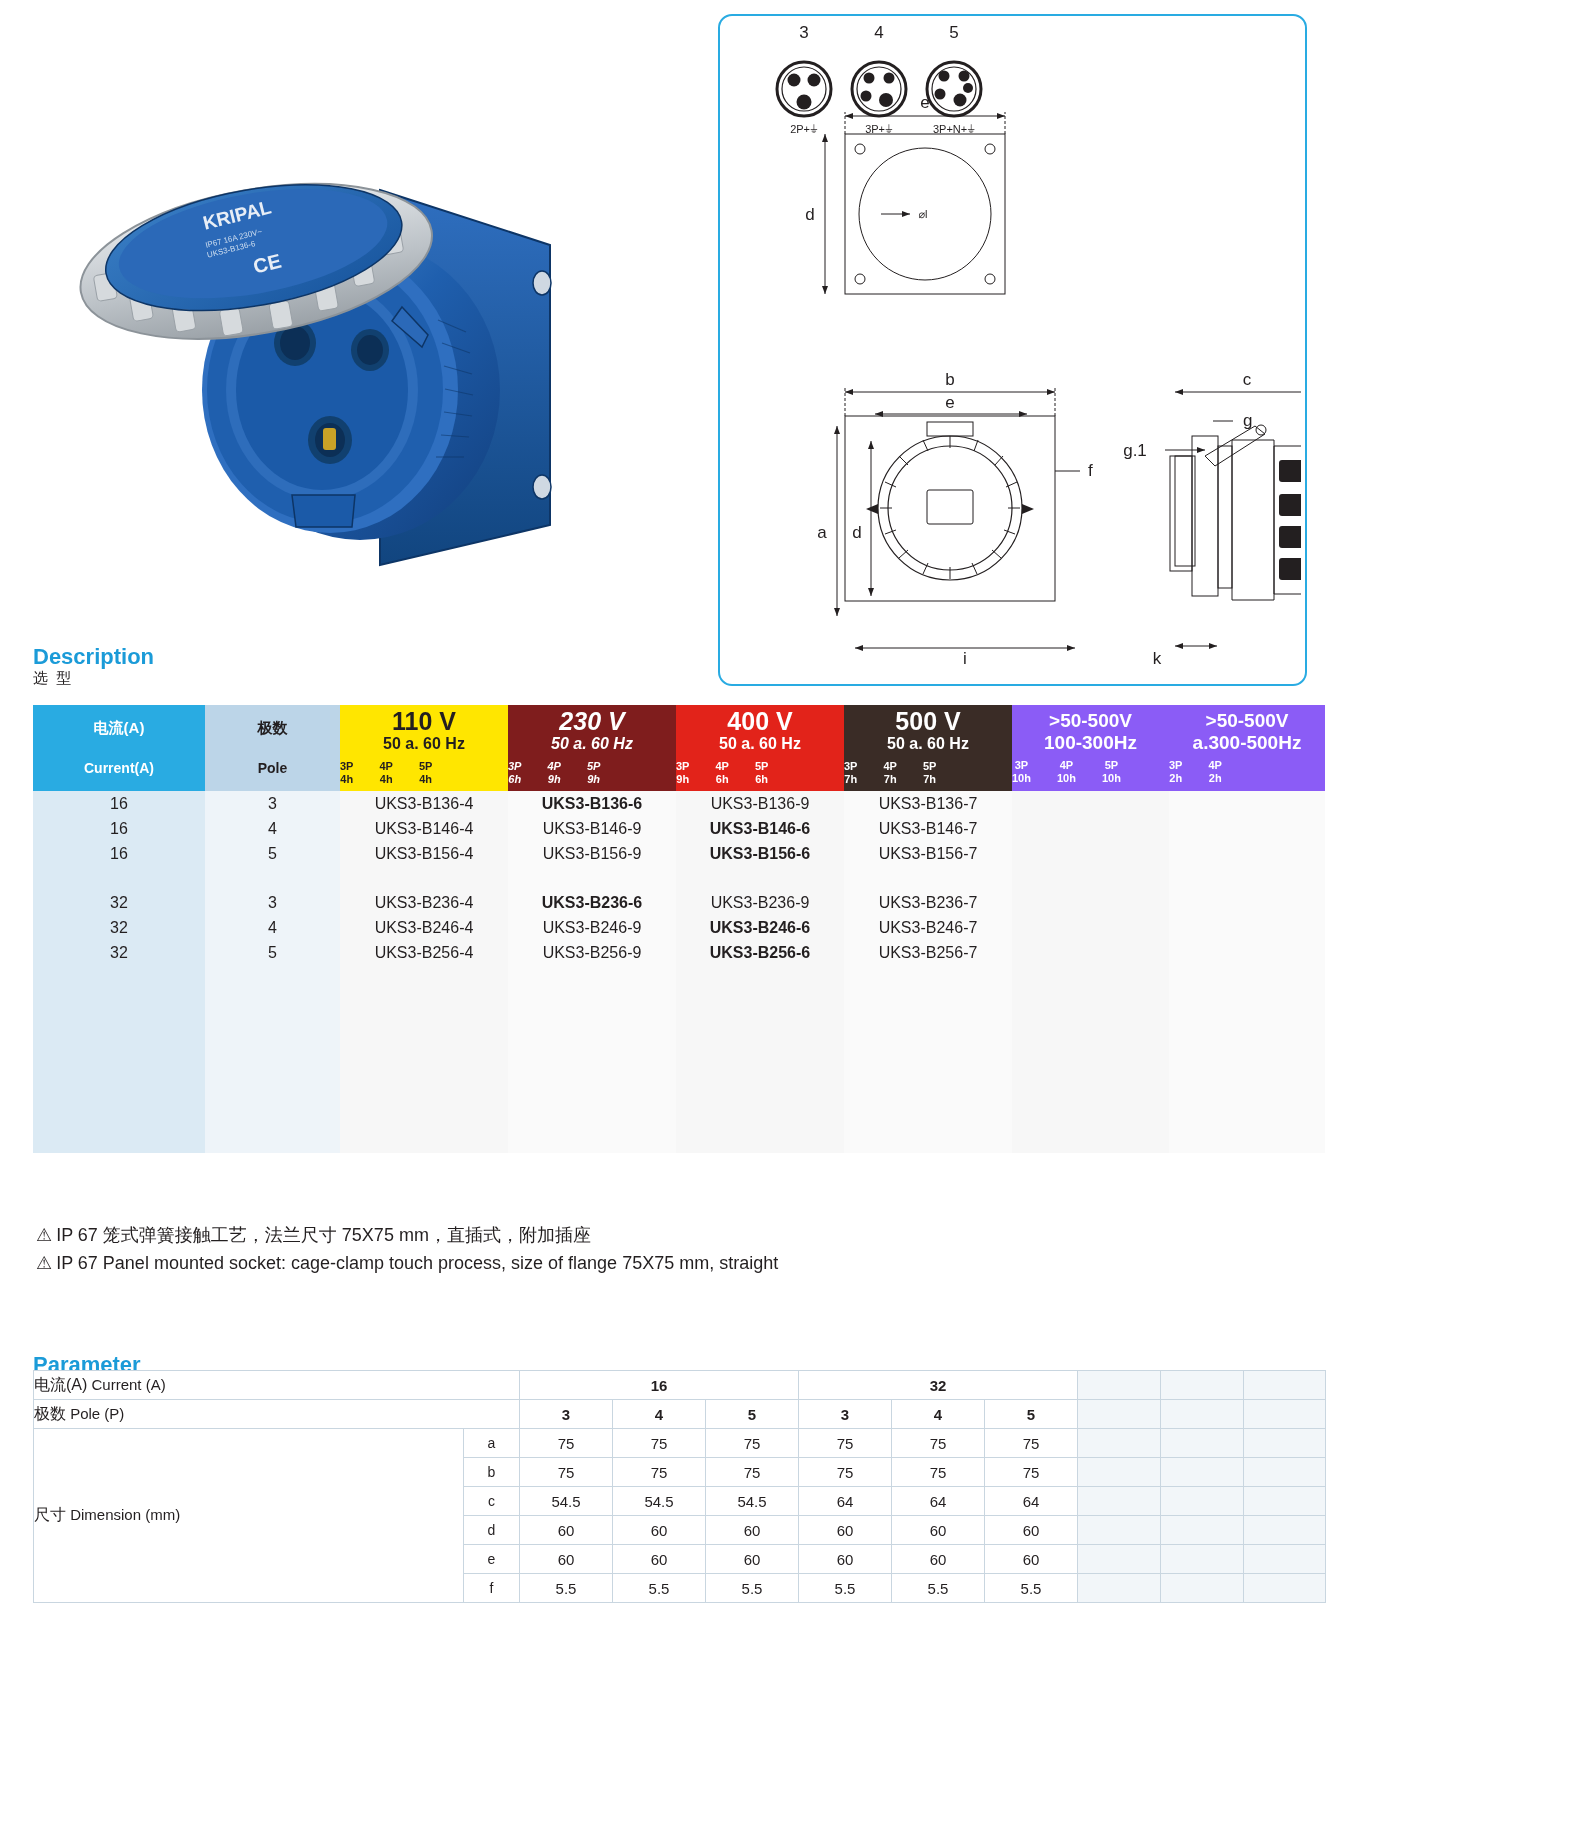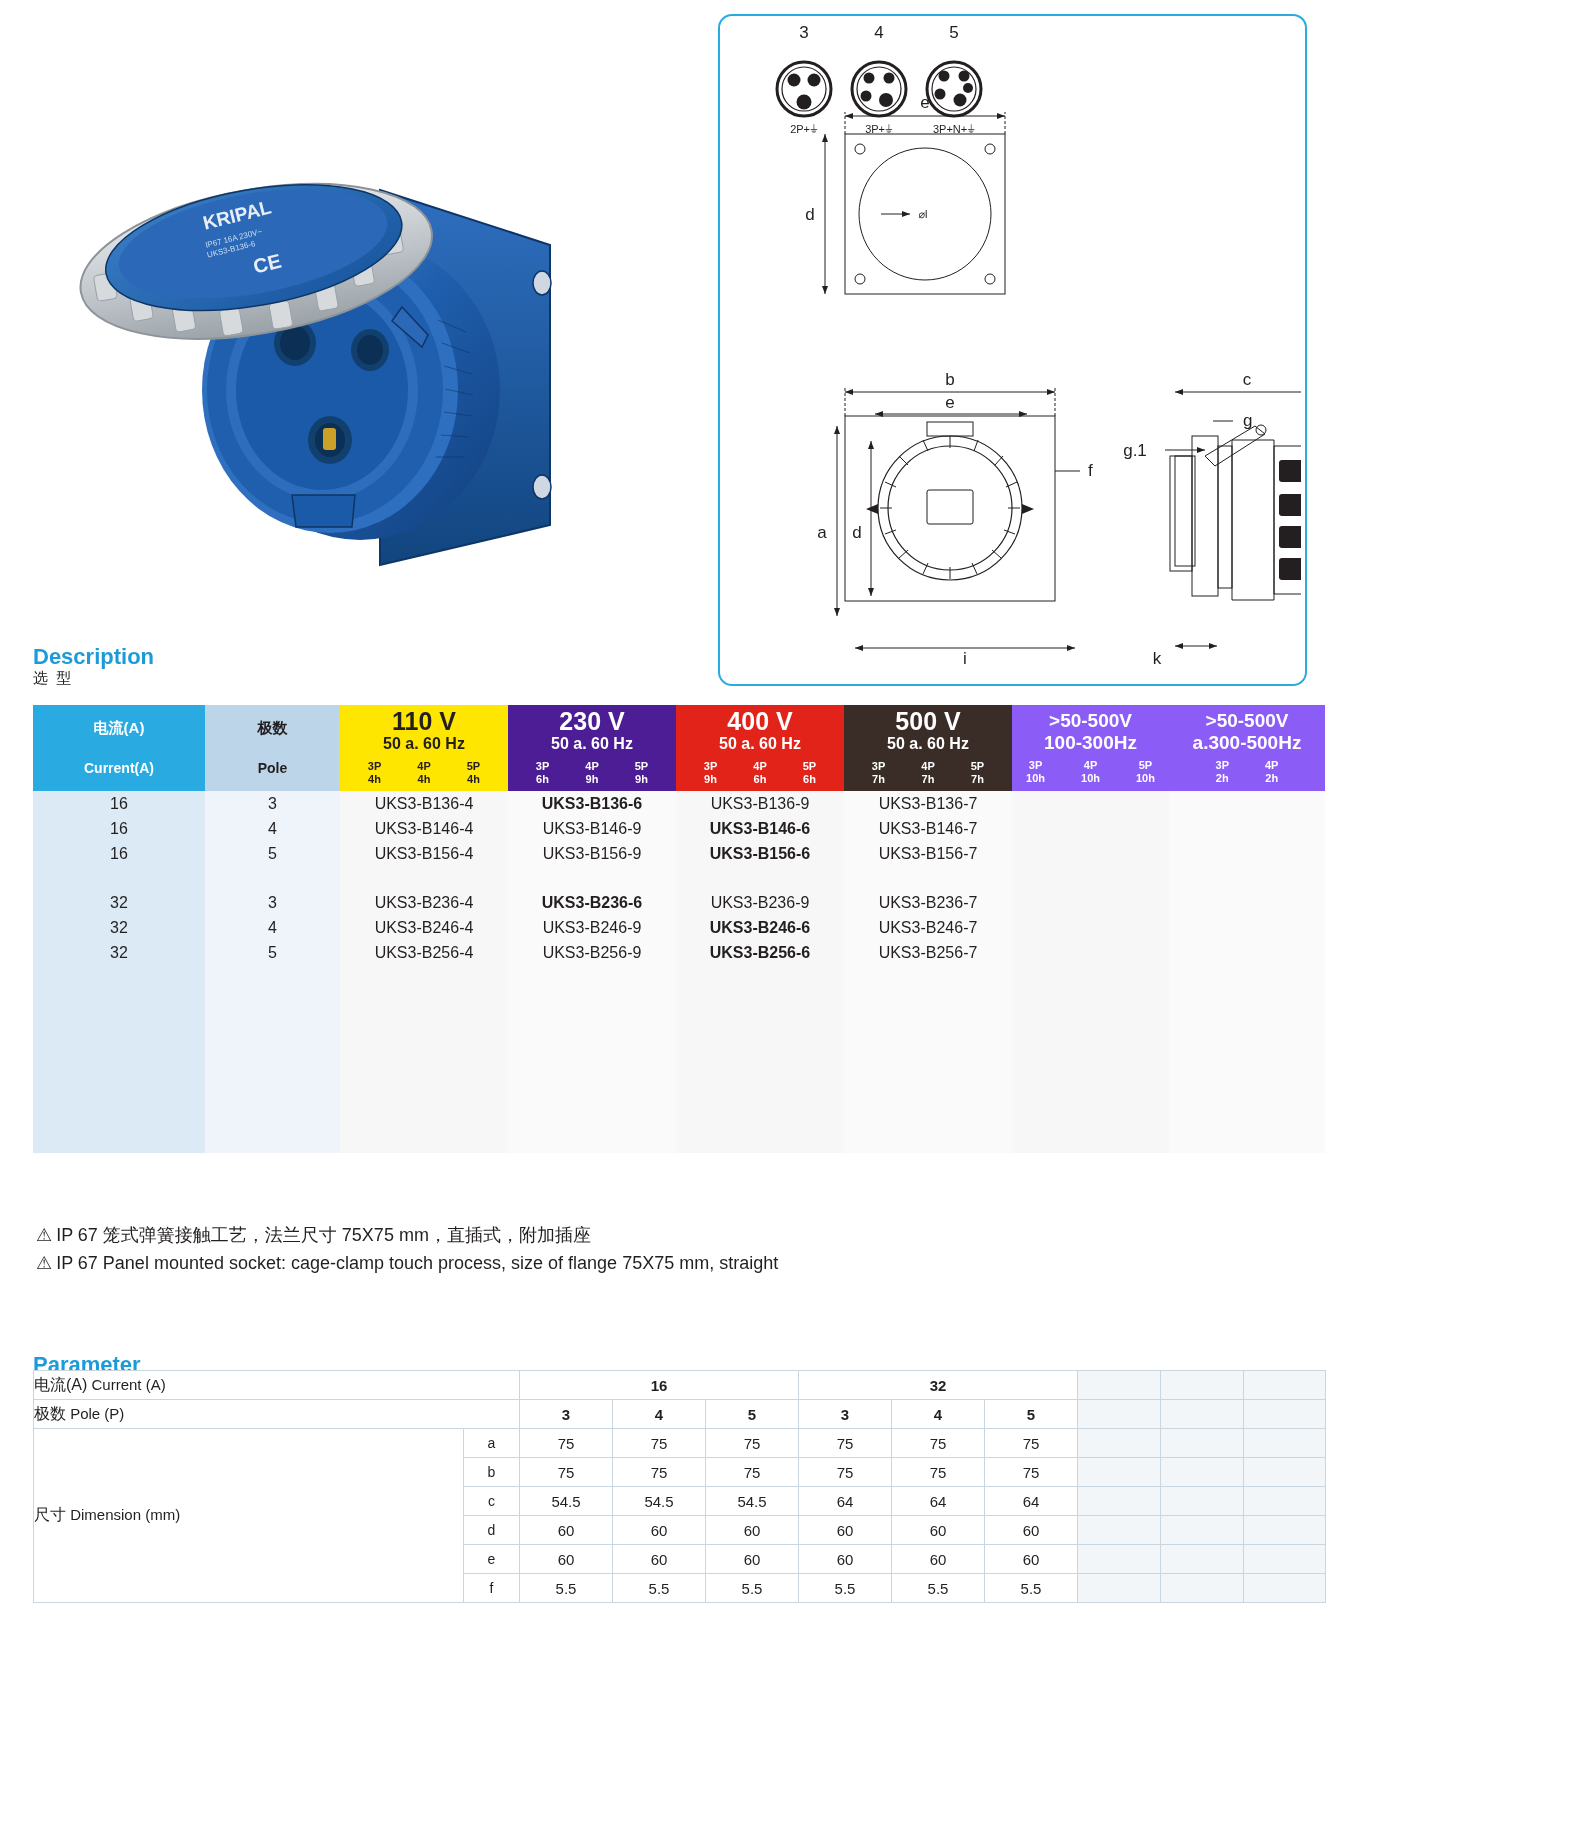--- a/index.html
+++ b/index.html
@@ -28,30 +28,30 @@
   
   #desc-table{
     position:absolute;left:33px;top:705px;width:1292px;
     border-collapse:collapse;table-layout:fixed;
   }
   #desc-table th,#desc-table td{padding:0;margin:0;}
   .hc{height:86px;vertical-align:middle;text-align:center;color:#fff;}
   .hc.blue{background:#29abe2;}
   .hc.lightblue{background:#bcd5e8;color:#231f20;}
   .hc.yellow{background:#ffe600;color:#231f20;}
-  .hc.cyan{background:#4c1d95;color:#fff;}
+  .hc.cyan{background:#7f1d1d;color:#fff;font-style:italic;}
   .hc.red{background:#e2231a;}
   .hc.black{background:#3a2c26;}
   .hc.green{background:#8b5cf6;}
   .v-big{font-size:25px;font-weight:bold;display:block;line-height:1.0;}
   .v-small{font-size:16px;font-weight:bold;display:block;line-height:1.3;}
   .v-green1{font-size:19px;font-weight:bold;display:block;line-height:1.15;}
   .cn-lbl{font-size:15px;display:block;line-height:1.35;}
   .en-lbl{font-size:14px;display:block;line-height:1.35;margin-top:21px;}
-  .poles-row{display:flex;justify-content:center;gap:36px;margin-top:5px;}
+  .poles-row{display:flex;gap:26px;margin-top:5px;}
   .pole-cell{font-size:11px;line-height:1.25;text-align:center;}
   .body-cell{
     font-size:16px;text-align:center;height:25px;line-height:25px;
     vertical-align:middle;
   }
   .col-cur{background:#dbeaf4;}
   .col-pole{background:#eef4f9;}
   .col-white{background:#f7f7f7;}
   .col-wh2{background:#fafafa;}
   .bold{font-weight:bold;}

